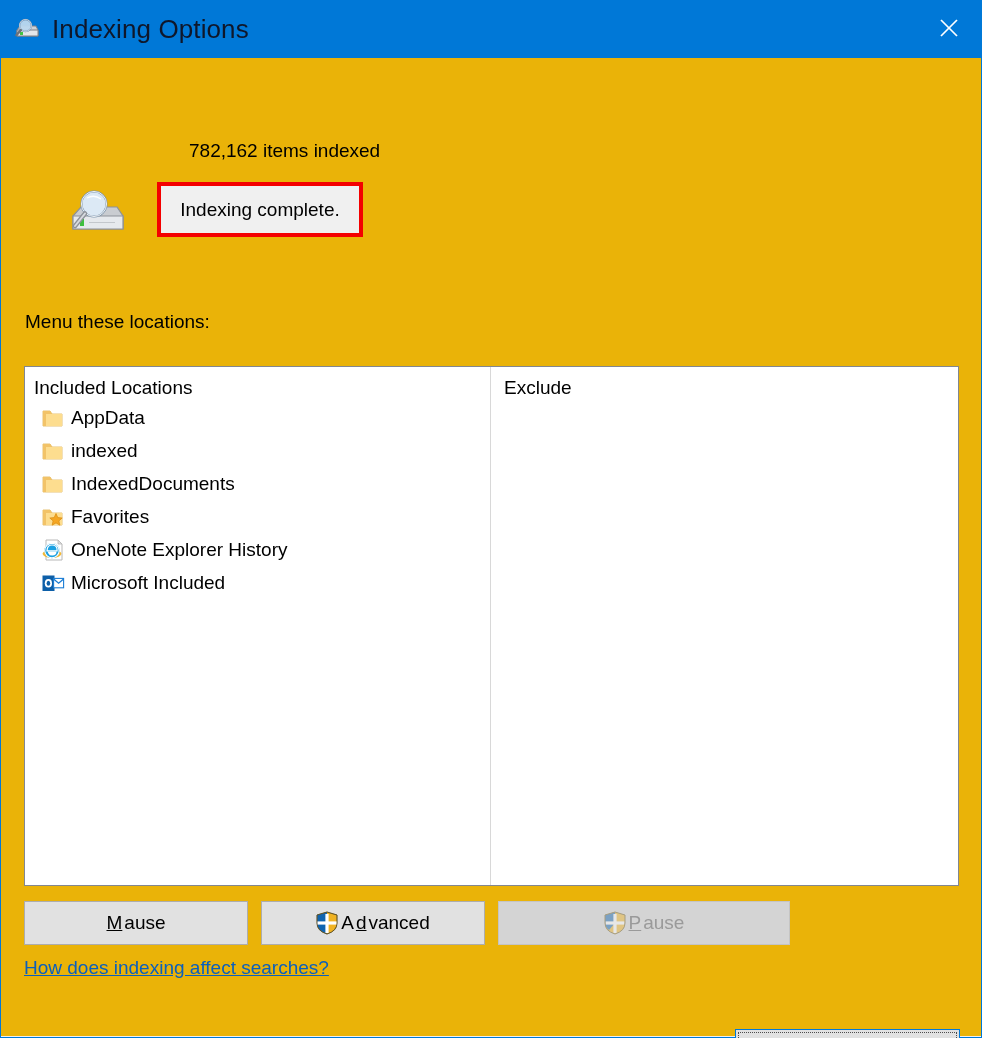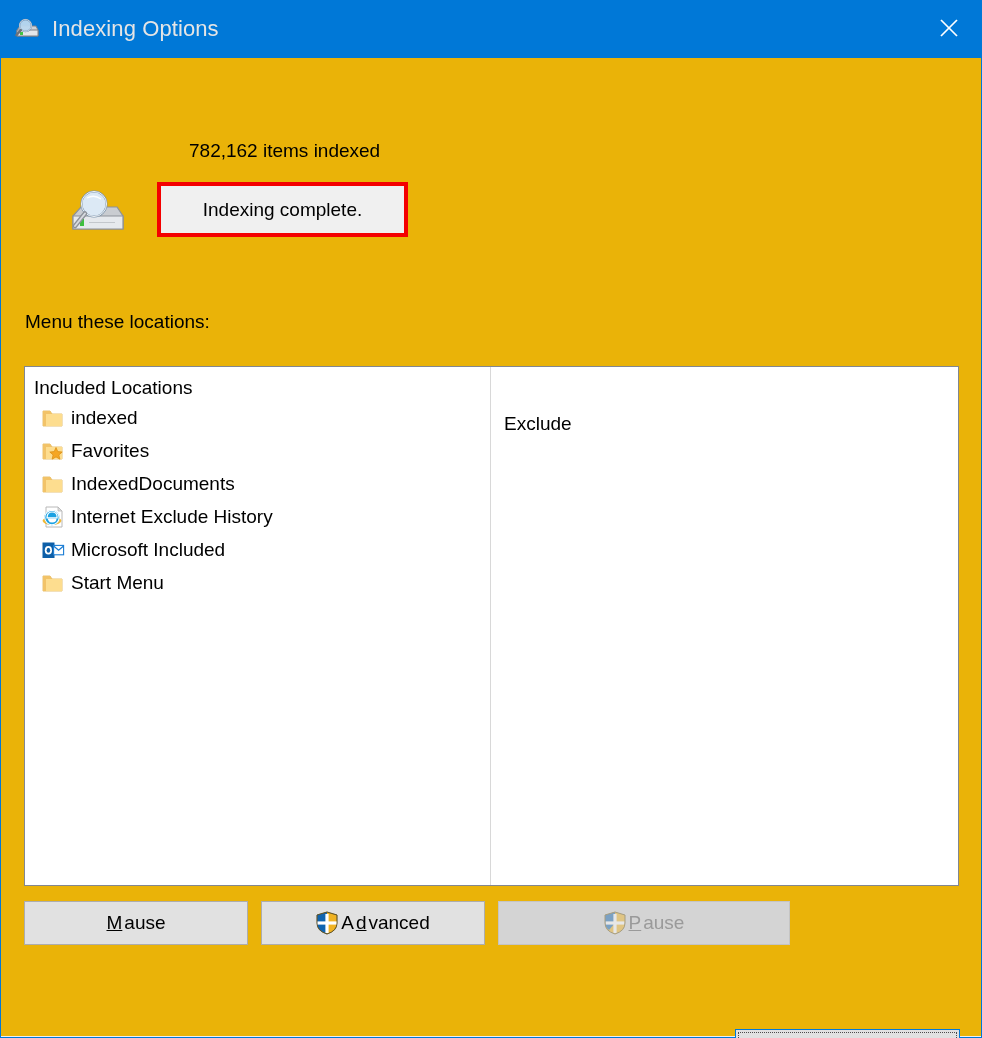--- a/index.html
+++ b/index.html
@@ -29,22 +29,22 @@
     display: flex;
     align-items: center;
   }
   #title-icon {
     width: 26px; height: 26px;
     margin-left: 13px;
     position: relative;
     flex: none;
   }
   #title-text {
-    color: #e5e5e5;
-    font-size: 22px;
+    color: #0f172a;
+    font-size: 26px;
     margin-left: 12px;
     letter-spacing: 0.1px;
     white-space: nowrap;
   }
   #close-x {
     position: absolute;
     right: 0; top: 0;
     width: 68px; height: 56px;
     display: flex;
     align-items: center;
@@ -70,21 +70,21 @@
     white-space: nowrap;
   }
   #status-icon {
     position: absolute;
     left: 66px; top: 128px;
     width: 60px; height: 52px;
   }
   #status-box {
     position: absolute;
     left: 156px; top: 124px;
-    width: 251px; height: 55px;
+    width: 206px; height: 55px;
     border: 4px solid #f40000;
     background: #f0f0f0;
     display: flex;
     align-items: center;
     justify-content: center;
   }
   #status-text {
     font-size: 19px;
     color: #000;
     white-space: nowrap;
@@ -112,21 +112,20 @@
     height: 100%;
     border-right: 1px solid #d8d8d8;
     padding: 10px 15px 0 8px;
     overflow: hidden;
   }
   #col-exclude {
     flex: 1;
     height: 100%;
     padding: 10px 0 0 12px;
     overflow: hidden;
-    margin-top: 36px;
   }
   .col-header {
     font-size: 19px;
     color: #000;
     margin: 0 0 2px 1px;
     white-space: nowrap;
   }
   .loc-row {
     display: flex;
     align-items: center;
@@ -266,69 +265,69 @@
     <div id="listbox">
       <div id="col-included">
         <div class="col-header">Included Locations</div>
         <div id="loc-rows">
             <div class="loc-row">
               <span class="loc-icon"><svg width="24" height="24" viewBox="0 0 24 24">
                   <path d="M2 5 L9 5 L11 8 L21 8 L21 20 L2 20 Z" fill="#fcd77f" stroke="#e0b253" stroke-width="0.8"></path>
                   <path d="M5 8 L21 8 L21 20 L5 20 Z" fill="#fddd8f"></path>
                   <path d="M2 5 L9 5 L11 8 L5 8 L5 20 L2 20 Z" fill="#f2c368"></path>
                 </svg></span>
+              <span class="loc-label">AppData</span>
+            </div>
+            <div class="loc-row">
+              <span class="loc-icon"><svg width="24" height="24" viewBox="0 0 24 24">
+                  <path d="M2 5 L9 5 L11 8 L21 8 L21 20 L2 20 Z" fill="#fcd77f" stroke="#e0b253" stroke-width="0.8"></path>
+                  <path d="M5 8 L21 8 L21 20 L5 20 Z" fill="#fddd8f"></path>
+                  <path d="M2 5 L9 5 L11 8 L5 8 L5 20 L2 20 Z" fill="#f2c368"></path>
+                </svg></span>
               <span class="loc-label">indexed</span>
+            </div>
+            <div class="loc-row">
+              <span class="loc-icon"><svg width="24" height="24" viewBox="0 0 24 24">
+                  <path d="M2 5 L9 5 L11 8 L21 8 L21 20 L2 20 Z" fill="#fcd77f" stroke="#e0b253" stroke-width="0.8"></path>
+                  <path d="M5 8 L21 8 L21 20 L5 20 Z" fill="#fddd8f"></path>
+                  <path d="M2 5 L9 5 L11 8 L5 8 L5 20 L2 20 Z" fill="#f2c368"></path>
+                </svg></span>
+              <span class="loc-label">IndexedDocuments</span>
             </div>
             <div class="loc-row">
               <span class="loc-icon"><svg width="24" height="24" viewBox="0 0 24 24">
                   <path d="M2 5 L9 5 L11 8 L21 8 L21 20 L2 20 Z" fill="#fcd77f" stroke="#e0b253" stroke-width="0.8"></path>
                   <path d="M5 8 L21 8 L21 20 L5 20 Z" fill="#fddd8f"></path>
                   <path d="M2 5 L9 5 L11 8 L5 8 L5 20 L2 20 Z" fill="#f2c368"></path>
                   <path d="M15 8.5 L16.8 12.6 L21.2 13 L17.9 15.9 L18.9 20.2 L15 17.9 L11.1 20.2 L12.1 15.9 L8.8 13 L13.2 12.6 Z" fill="#f5a623" stroke="#d98b10" stroke-width="0.7"></path>
                 </svg></span>
               <span class="loc-label">Favorites</span>
-            </div>
-            <div class="loc-row">
-              <span class="loc-icon"><svg width="24" height="24" viewBox="0 0 24 24">
-                  <path d="M2 5 L9 5 L11 8 L21 8 L21 20 L2 20 Z" fill="#fcd77f" stroke="#e0b253" stroke-width="0.8"></path>
-                  <path d="M5 8 L21 8 L21 20 L5 20 Z" fill="#fddd8f"></path>
-                  <path d="M2 5 L9 5 L11 8 L5 8 L5 20 L2 20 Z" fill="#f2c368"></path>
-                </svg></span>
-              <span class="loc-label">IndexedDocuments</span>
             </div>
             <div class="loc-row">
               <span class="loc-icon"><svg width="24" height="24" viewBox="0 0 24 24">
                   <path d="M5 2 L17 2 L21 6 L21 22 L5 22 Z" fill="#ffffff" stroke="#b8b8b8" stroke-width="1"></path>
                   <path d="M17 2 L21 6 L17 6 Z" fill="#dedede" stroke="#b8b8b8" stroke-width="0.8"></path>
                   <ellipse cx="11" cy="15.8" rx="9.4" ry="4" fill="#f2b01e" opacity="0.9"></ellipse>
                   <path d="M11 5 A7.6 7.6 0 1 1 10.9 20.2 A7.6 7.6 0 0 1 11 5 Z" fill="#1ba1e2"></path>
                   <path d="M11 5.4 A7.2 7.2 0 1 1 10.9 19.8 A7.2 7.2 0 0 1 11 5.4 Z" fill="none" stroke="#ffffff" stroke-width="1.1"></path>
                   <path d="M6.6 13.6 L15.5 13.6 Q15.6 17.6 11.3 17.6 Q8.2 17.6 7.4 15.4" fill="#ffffff"></path>
                   <path d="M11 7.3 Q15.8 7.3 15.6 12.3 L6.5 12.3 Q6.6 7.3 11 7.3 Z" fill="#1ba1e2"></path>
                   <path d="M11 7 Q16.4 7 16.1 12.8 L6 12.8 Q6.2 7 11 7 Z" fill="none" stroke="#ffffff" stroke-width="1.2"></path>
                 </svg></span>
-              <span class="loc-label">Internet Exclude History</span>
+              <span class="loc-label">OneNote Explorer History</span>
             </div>
             <div class="loc-row">
               <span class="loc-icon"><svg width="24" height="24" viewBox="0 0 24 24">
                   <rect x="1.5" y="4.5" width="12" height="15.5" fill="#0d5fa8"></rect>
                   <ellipse cx="7.4" cy="12.2" rx="3.6" ry="4.3" fill="#ffffff"></ellipse>
                   <ellipse cx="7.4" cy="12.2" rx="1.8" ry="2.5" fill="#0d5fa8"></ellipse>
                   <rect x="12.6" y="7.4" width="10" height="9.4" fill="#ffffff" stroke="#1a7cd4" stroke-width="1.1"></rect>
                   <path d="M12.6 7.9 L17.6 12.2 L22.6 7.9" fill="none" stroke="#1a7cd4" stroke-width="1.3"></path>
                 </svg></span>
               <span class="loc-label">Microsoft Included</span>
-            </div>
-            <div class="loc-row">
-              <span class="loc-icon"><svg width="24" height="24" viewBox="0 0 24 24">
-                  <path d="M2 5 L9 5 L11 8 L21 8 L21 20 L2 20 Z" fill="#fcd77f" stroke="#e0b253" stroke-width="0.8"></path>
-                  <path d="M5 8 L21 8 L21 20 L5 20 Z" fill="#fddd8f"></path>
-                  <path d="M2 5 L9 5 L11 8 L5 8 L5 20 L2 20 Z" fill="#f2c368"></path>
-                </svg></span>
-              <span class="loc-label">Start Menu</span>
             </div>
           </div>
       </div>
       <div id="col-exclude">
         <div class="col-header">Exclude</div>
       </div>
     </div>
 
     <div id="btn-row">
       <button class="win-btn" id="btn-modify">
@@ -364,19 +363,20 @@
             <rect x="9.4" y="3" width="3.2" height="19" fill="#ffffff"></rect>
             <rect x="1.4" y="10.4" width="19.2" height="3.2" fill="#ffffff"></rect>
             <path d="M11 1 L21 4 L21 12 Q21 20 11 23 Q1 20 1 12 L1 4 Z" fill="none" stroke="#6d5a1e" stroke-width="1"></path>
           </svg>
         </span>
         <span class="underline-acc">P</span>
           <span>ause</span>
       </button>
     </div>
 
+    <a class="help-link" id="link-how">How does indexing affect searches?</a>
 
     <div id="btn-close-wrap">
       <button id="btn-close">Close</button>
     </div>
 
   </div>
 </div>
 
 </body></html>

